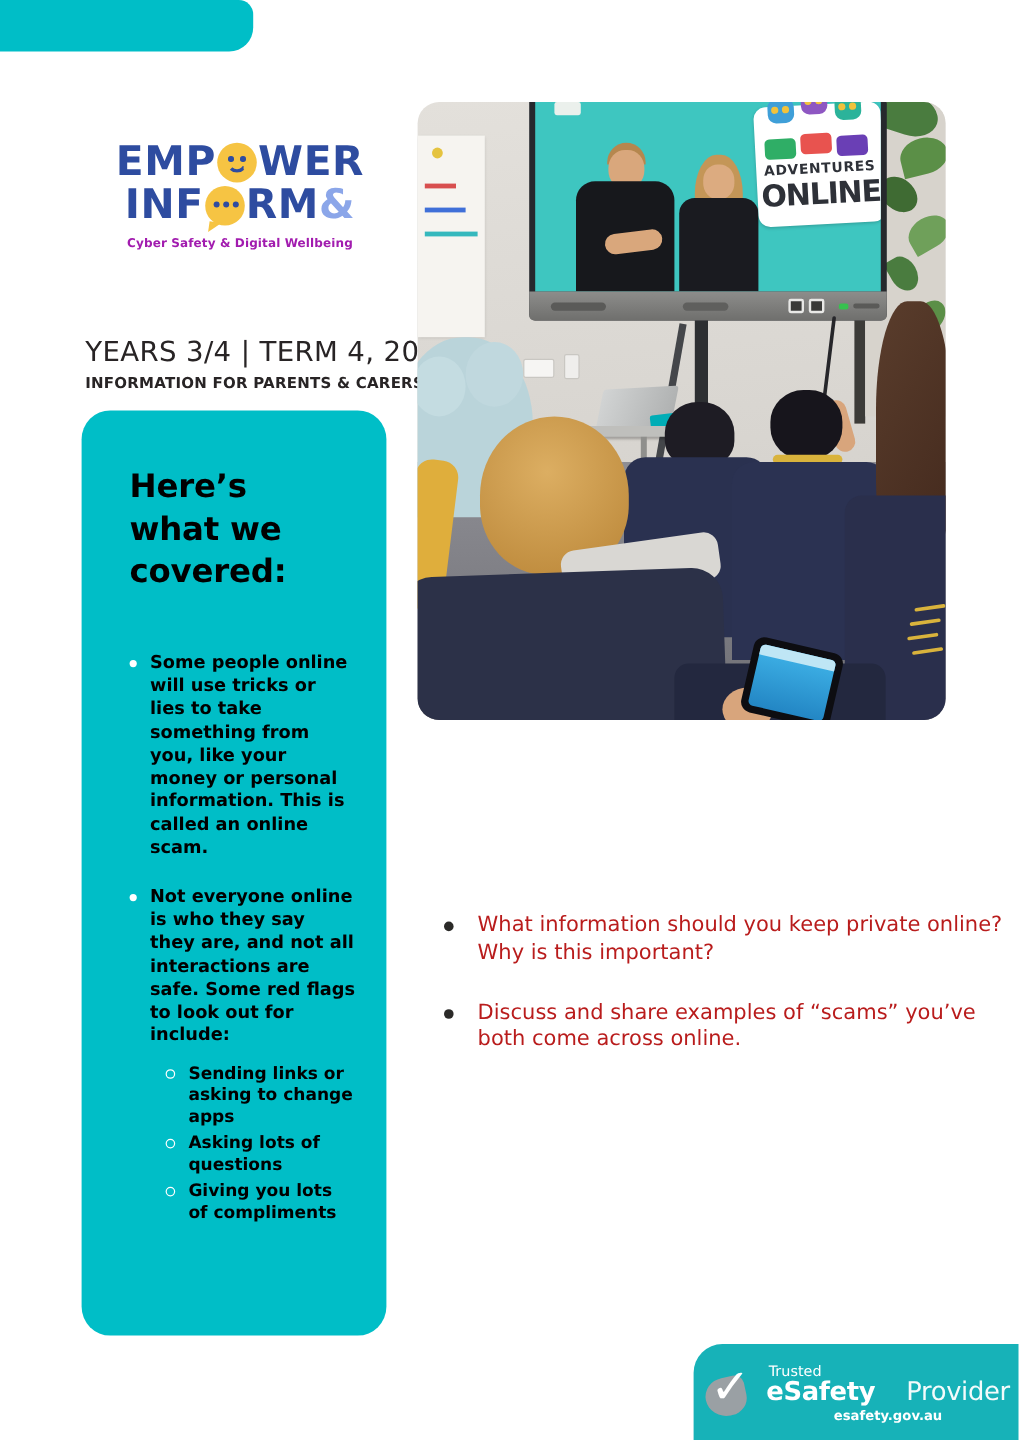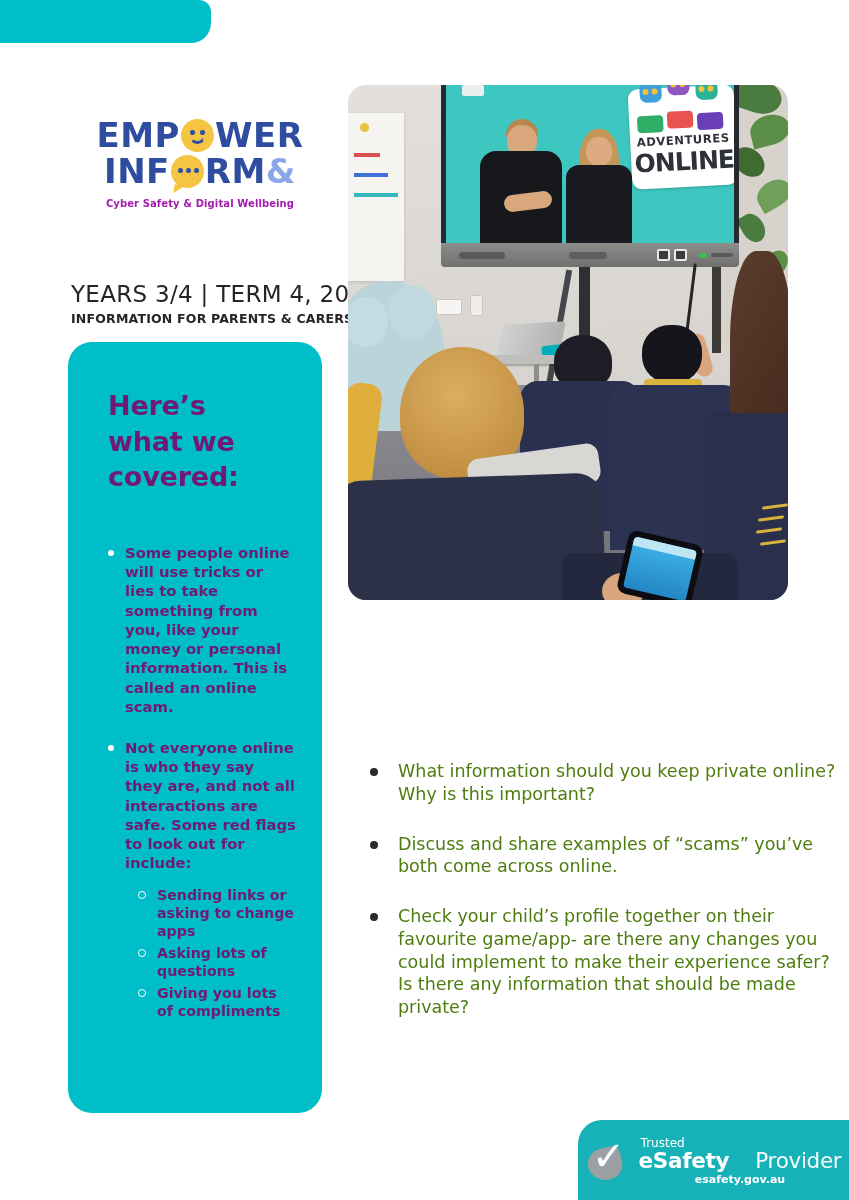--- a/index.html
+++ b/index.html
@@ -26,21 +26,21 @@
       border-bottom:3px solid #2E4CA0; border-radius:0 0 12px 12px; }
   .logo-tagline { margin-top:9px; font-size:10px; font-weight:bold; color:#a21caf; letter-spacing:0.1px; }
 
   
   .title-block { position:absolute; left:71px; top:281px; }
   .title-main { font-size:23px; color:#282425; letter-spacing:0.3px; }
   .title-sub { margin-top:4px; font-size:12.5px; font-weight:bold; color:#282425; letter-spacing:0.2px; }
 
   
   .covered-panel { position:absolute; left:68px; top:342px; width:254px; height:771px; background:#00BEC7;
-      border-radius:24px; padding:46px 26px 0 40px; color:#701a75; }
+      border-radius:24px; padding:46px 26px 0 40px; color:#000000; }
   .covered-heading { font-size:27px; font-weight:bold; line-height:1.32; width:170px; letter-spacing:-0.2px; }
   .covered-list { list-style:none; margin-top:48px; }
   .covered-list > li { position:relative; padding-left:17px; font-size:14.8px; font-weight:bold; line-height:1.3; margin-bottom:22px; }
   .covered-list > li::before { content:""; position:absolute; left:0; top:7px; width:6px; height:6px; background:#fff; border-radius:50%; }
   .sub-list { list-style:none; margin-top:13px; margin-left:13px; }
   .sub-list > li { position:relative; padding-left:19px; font-size:14.2px; font-weight:bold; line-height:1.27; margin-bottom:4px; }
   .sub-list > li::before { content:""; position:absolute; left:0; top:5px; width:6px; height:6px; background:transparent;
       border:1.8px solid #fff; border-radius:50%; }
 
   
@@ -128,21 +128,21 @@
   .navy-fill { left:214px; top:468px; width:176px; height:50px; background:#23283f; border-radius:12px 12px 0 0; }
   .tablet { left:274px; top:452px; width:76px; height:64px; background:#0d0d11; border-radius:9px; transform:rotate(13deg); }
   .tablet-screen { left:6px; top:6px; width:64px; height:52px; background:linear-gradient(#3fb3e8,#2386c4); border-radius:4px; }
   .tablet-strip { left:6px; top:6px; width:64px; height:9px; background:#bfe6f5; border-radius:4px 4px 0 0; }
   .hand { left:254px; top:488px; width:42px; height:36px; background:#d8a57c; border-radius:50%; }
 
   
   .conv-heading { position:absolute; left:360px; top:662px; width:430px; font-size:31px; font-weight:bold; color:#2b2424;
       line-height:1.18; letter-spacing:-0.4px; }
   .conv-list { position:absolute; left:368px; top:760px; width:470px; list-style:none; }
-  .conv-list > li { position:relative; padding-left:30px; font-size:17.5px; color:#4d7c0f; line-height:1.3; margin-bottom:27px; }
+  .conv-list > li { position:relative; padding-left:30px; font-size:17.5px; color:#b91c1c; line-height:1.3; margin-bottom:27px; }
   .conv-list > li::before { content:""; position:absolute; left:2px; top:8px; width:8px; height:8px; background:#2b2a28; border-radius:50%; }
 
   
   .footer-badge { position:absolute; left:578px; top:1120px; width:271px; height:80px; background:#17B2B8;
       border-radius:24px 0 0 0; display:flex; align-items:center; justify-content:center; }
   .badge-inner { display:flex; align-items:center; gap:9px; margin-top:2px; }
   .badge-mark { position:relative; width:44px; height:42px; }
   .badge-blob { position:absolute; left:2px; top:8px; width:34px; height:32px; background:#9aa0a4; border-radius:60% 30% 55% 65%; transform:rotate(-12deg); }
   .badge-check { position:absolute; left:1px; top:-6px; width:44px; height:44px; color:#ffffff; font-size:40px; font-weight:bold; line-height:44px; text-align:center; }
   .badge-text { color:#fff; }
@@ -299,21 +299,20 @@
     <div class="hand"></div>
     <div class="tablet">
       <div class="tablet-screen"></div>
       <div class="tablet-strip"></div>
     </div>
   </div>
 
   <ul class="conv-list">
     <li>What information should you keep private online? Why is this important?</li>
     <li>Discuss and share examples of “scams” you’ve both come across online.</li>
-    <li>Check your child’s profile together on their favourite game/app- are there any changes you could implement to make their experience safer? Is there any information that should be made private?</li>
   </ul>
 
   <div class="footer-badge">
     <div class="badge-inner">
       <div class="badge-mark">
         <div class="badge-blob"></div>
         <div class="badge-check">✓</div>
       </div>
       <div class="badge-text">
         <div class="badge-trusted">Trusted</div>

